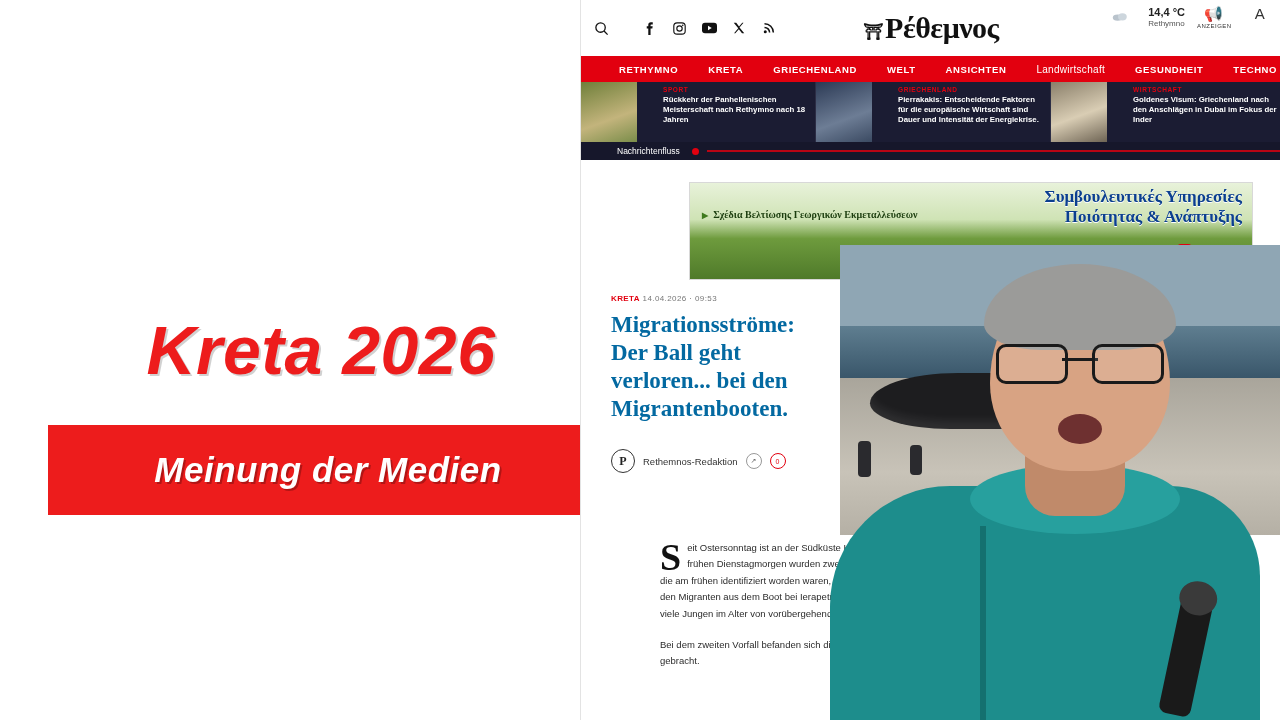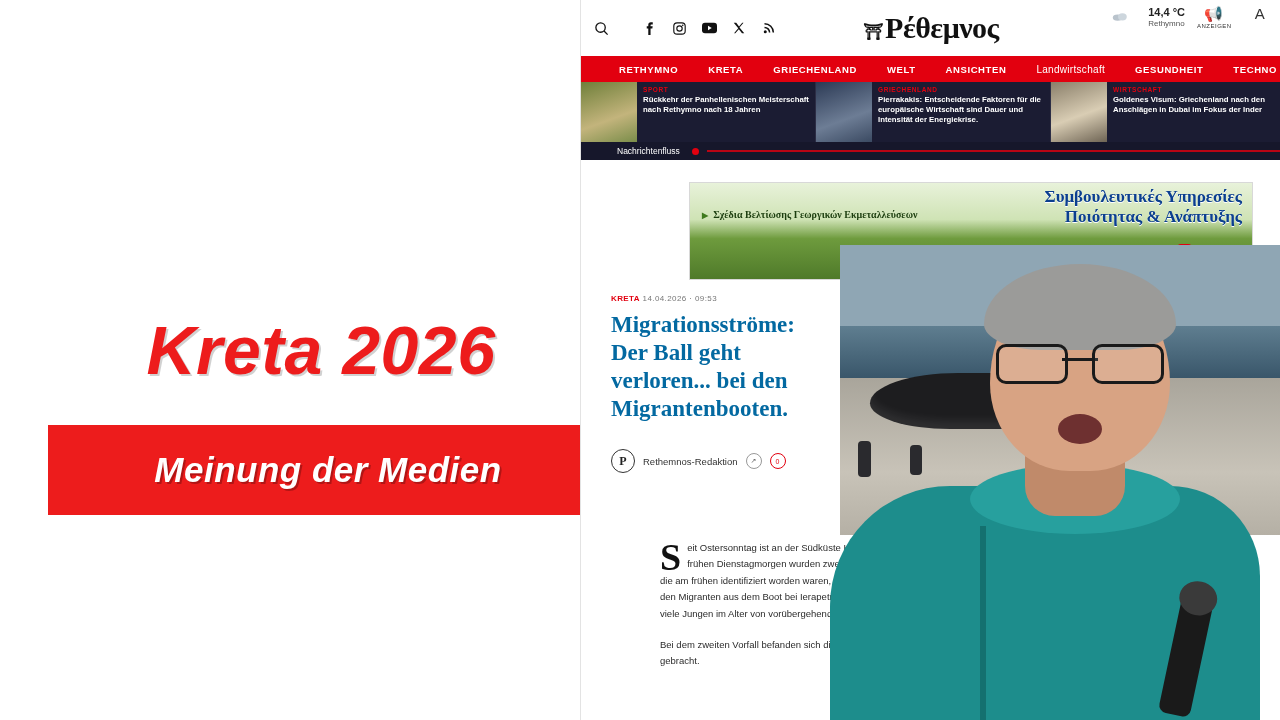--- a/index.html
+++ b/index.html
@@ -156,20 +156,21 @@
     display: flex;
     overflow: hidden;
   }
   .tcard {
     display: flex;
     height: 60px;
     width: 235px;
     flex: 0 0 auto;
     border-right: 1px solid #2c2d45;
     box-sizing: border-box;
+    gap: 20px;
   }
   .tthumb {
     width: 56px; height: 100%;
     flex: 0 0 auto;
     background-size: cover;
   }
   .tthumb.t1 { background: linear-gradient(160deg,#6f7f3a,#c3b47c 60%,#7a8d4a); }
   .tthumb.t2 { background: linear-gradient(160deg,#2c3a55,#6d7d95 60%,#3b4a62); }
   .tthumb.t3 { background: linear-gradient(160deg,#8a7f6a,#d9cdb4 55%,#6e6454); }
   .tbody { padding: 4px 6px; overflow: hidden; }

